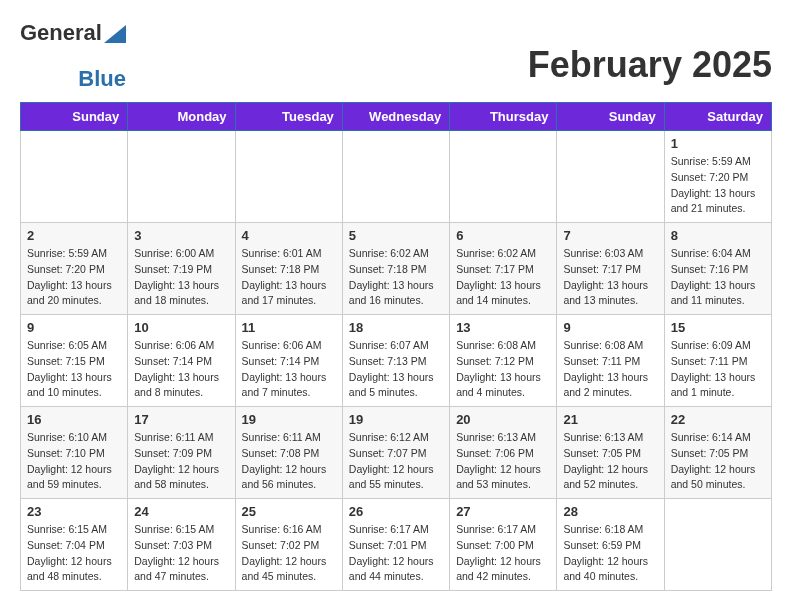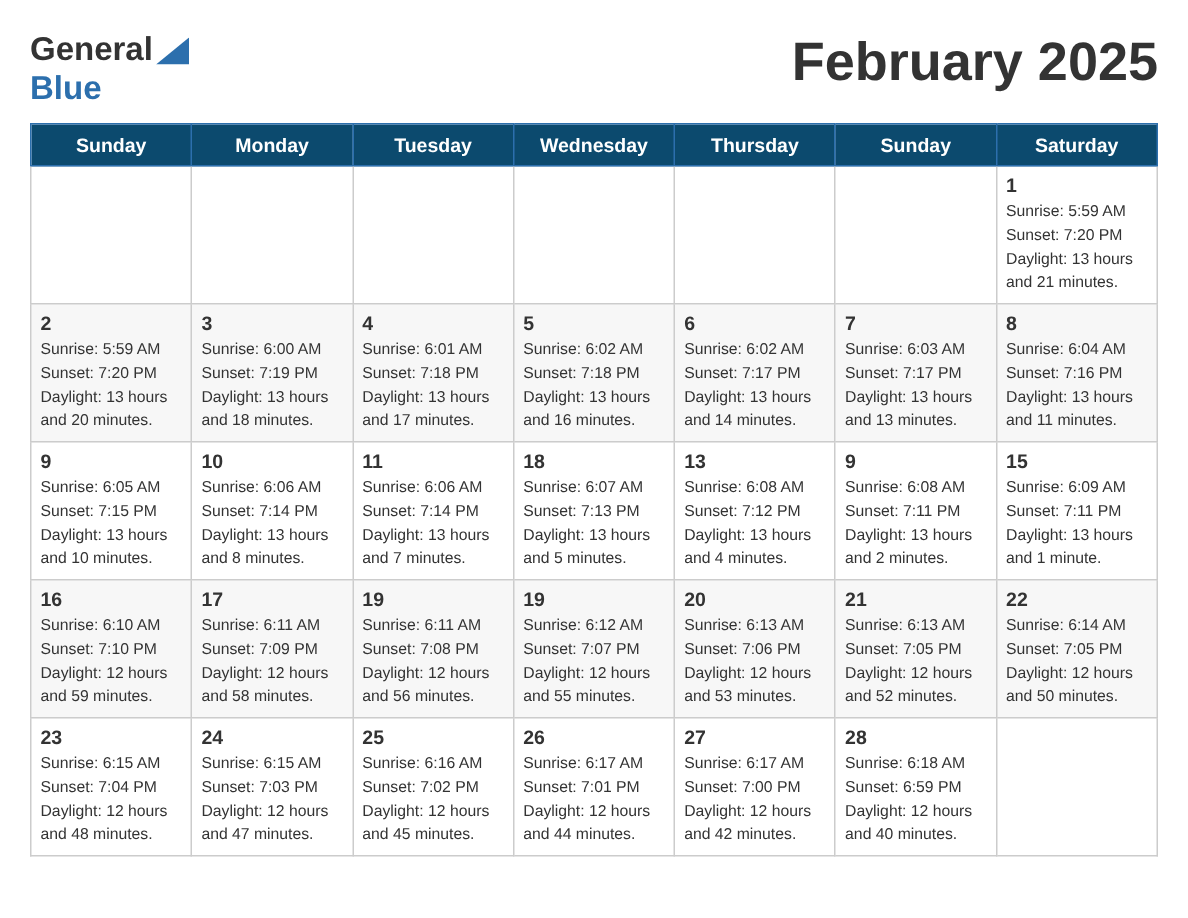--- a/index.html
+++ b/index.html
@@ -12,57 +12,59 @@
     }
     .header-section {
       display: flex;
       justify-content: space-between;
       align-items: flex-start;
       margin-bottom: 10px;
     }
     .logo {
       display: flex;
       flex-direction: column;
-      align-items: flex-start;
+      align-items: flex-end;
     }
     .logo-general {
       font-size: 22px;
       font-weight: bold;
       color: #333;
     }
     .logo-blue {
       font-size: 22px;
       font-weight: bold;
       color: #2c6fad;
+      margin-top: 20px;
     }
     .logo-row {
       display: flex;
       align-items: center;
     }
     .title-section {
       text-align: left;
+      margin-top: 24px;
     }
     .month-title {
       font-size: 36px;
       font-weight: bold;
       color: #333;
     }
     .subtitle {
       font-size: 14px;
       color: #555;
     }
     .calendar {
       width: 100%;
       border-collapse: collapse;
       border: 1px solid #ccc;
     }
     .calendar th {
-      background-color: #0c4a6e;
+      background-color: #6d28d9;
       color: #fff;
-      text-align: center;
+      text-align: right;
       padding: 6px 8px;
       font-size: 13px;
       border: 1px solid #2c6fad;
     }
     .calendar td {
       vertical-align: top;
       width: 14.28%;
       border: 1px solid #ccc;
       padding: 5px 6px;
       min-height: 90px;

